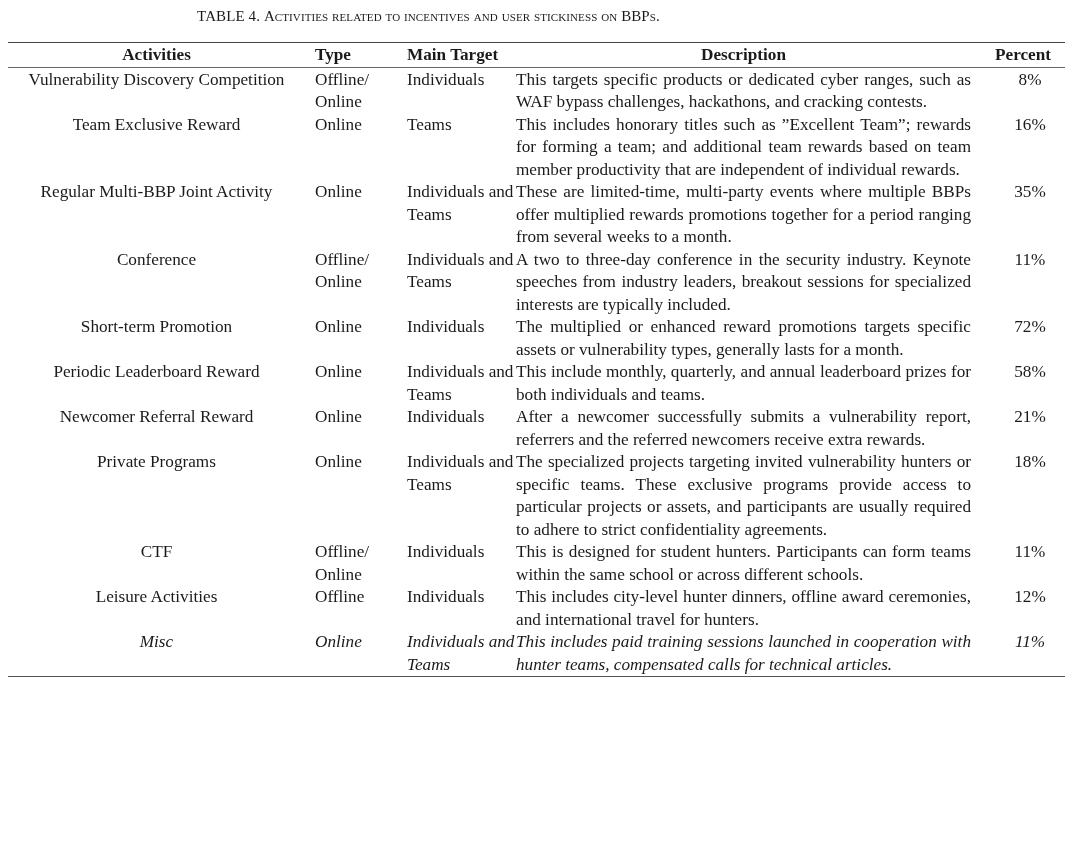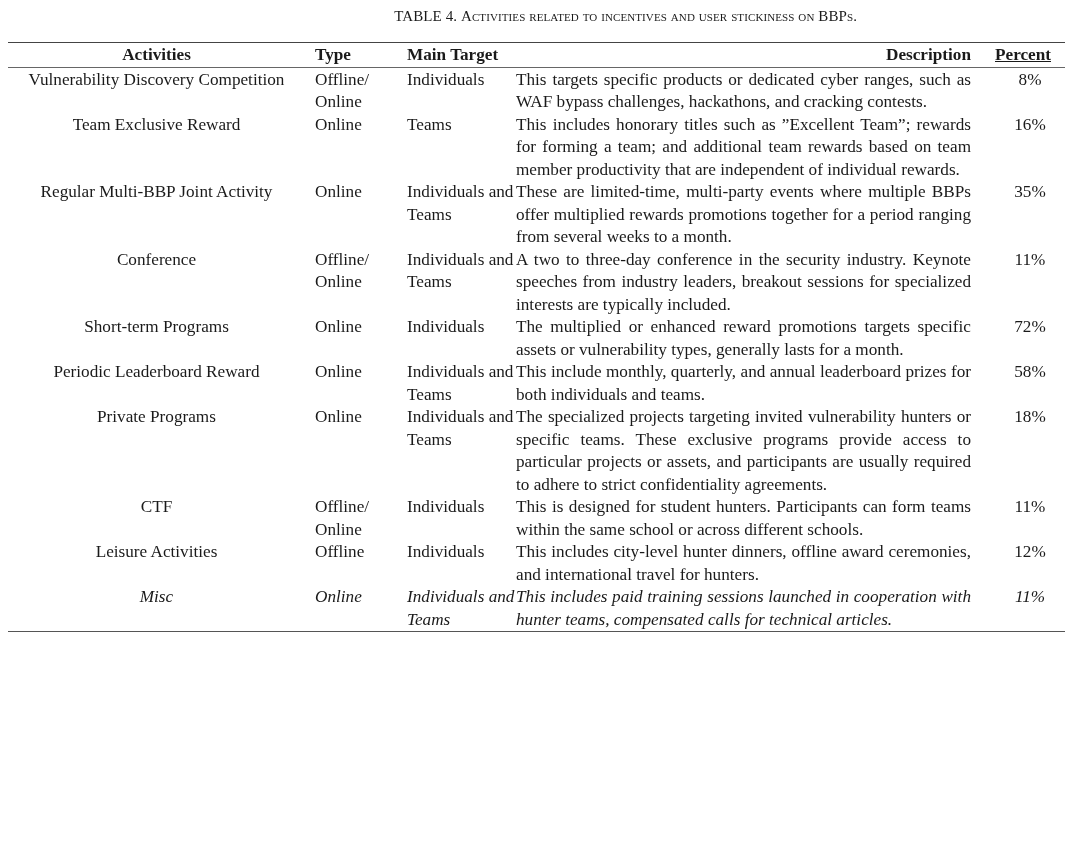--- a/index.html
+++ b/index.html
@@ -4,40 +4,40 @@
   <style>
     html, body { margin: 0; padding: 0; background: #ffffff; }
     body {
       width: 1080px; height: 842px; overflow: hidden;
       font-family: "Liberation Serif", "DejaVu Serif", serif;
       color: #1a1a1a;
       position: relative;
     }
     .caption {
       position: absolute; top: 8px; left: 0; width: 857px;
-      text-align: right; font-size: 15px; letter-spacing: 0.1px;
+      text-align: center; font-size: 15px; letter-spacing: 0.1px;
     }
     .caption .sc { font-variant: small-caps; }
     table {
       position: absolute; top: 42px; left: 8px;
       width: 1057px;
       border-collapse: collapse;
       font-size: 17.2px;
       line-height: 22.5px;
     }
     thead tr { border-top: 1.3px solid #444; border-bottom: 1.3px solid #666; }
     tbody tr:last-child { border-bottom: 1.3px solid #555; font-style: italic; }
     th { font-weight: bold; vertical-align: top; padding: 0; }
     td { vertical-align: top; padding: 0; }
     th.c-act, td.c-act { width: 297px; text-align: center; }
     th.c-type, td.c-type { width: 92px; text-align: left; padding-left: 10px; }
     th.c-tgt, td.c-tgt { width: 109px; text-align: left; }
-    th.c-desc, td.c-desc { width: 455px; text-align: right; }
+    th.c-desc, td.c-desc { width: 455px; text-align: center; }
     td.c-desc { text-align: justify; text-align-last: left; }
-    th.c-pct { text-align: right; padding-right: 14px; text-decoration: underline; }
+    th.c-pct { text-align: right; padding-right: 14px; }
     td.c-pct { text-align: center; padding-left: 24px; }
     thead th { padding-top: 1px; padding-bottom: 0px; }
     tbody tr:first-child td { padding-top: 1px; }
   </style>
 </head>
 <body>
 
 <div class="caption">
   <span>TABLE 4.</span>
   <span class="sc">Activities related to incentives and user stickiness on BBPs.</span>
@@ -76,32 +76,39 @@
         <td class="c-pct">35%</td>
       </tr>
       <tr>
         <td class="c-act">Conference</td>
         <td class="c-type">Offline/ Online</td>
         <td class="c-tgt">Individuals and Teams</td>
         <td class="c-desc">A two to three-day conference in the security industry. Keynote speeches from industry leaders, breakout sessions for specialized interests are typically included.</td>
         <td class="c-pct">11%</td>
       </tr>
       <tr>
-        <td class="c-act">Short-term Programs</td>
+        <td class="c-act">Short-term Promotion</td>
         <td class="c-type">Online</td>
         <td class="c-tgt">Individuals</td>
         <td class="c-desc">The multiplied or enhanced reward promotions targets specific assets or vulnerability types, generally lasts for a month.</td>
         <td class="c-pct">72%</td>
       </tr>
       <tr>
         <td class="c-act">Periodic Leaderboard Reward</td>
         <td class="c-type">Online</td>
         <td class="c-tgt">Individuals and Teams</td>
         <td class="c-desc">This include monthly, quarterly, and annual leaderboard prizes for both individuals and teams.</td>
         <td class="c-pct">58%</td>
+      </tr>
+      <tr>
+        <td class="c-act">Newcomer Referral Reward</td>
+        <td class="c-type">Online</td>
+        <td class="c-tgt">Individuals</td>
+        <td class="c-desc">After a newcomer successfully submits a vulnerability report, referrers and the referred newcomers receive extra rewards.</td>
+        <td class="c-pct">21%</td>
       </tr>
       <tr>
         <td class="c-act">Private Programs</td>
         <td class="c-type">Online</td>
         <td class="c-tgt">Individuals and Teams</td>
         <td class="c-desc">The specialized projects targeting invited vulnerability hunters or specific teams. These exclusive programs provide access to particular projects or assets, and participants are usually required to adhere to strict confidentiality agreements.</td>
         <td class="c-pct">18%</td>
       </tr>
       <tr>
         <td class="c-act">CTF</td>

